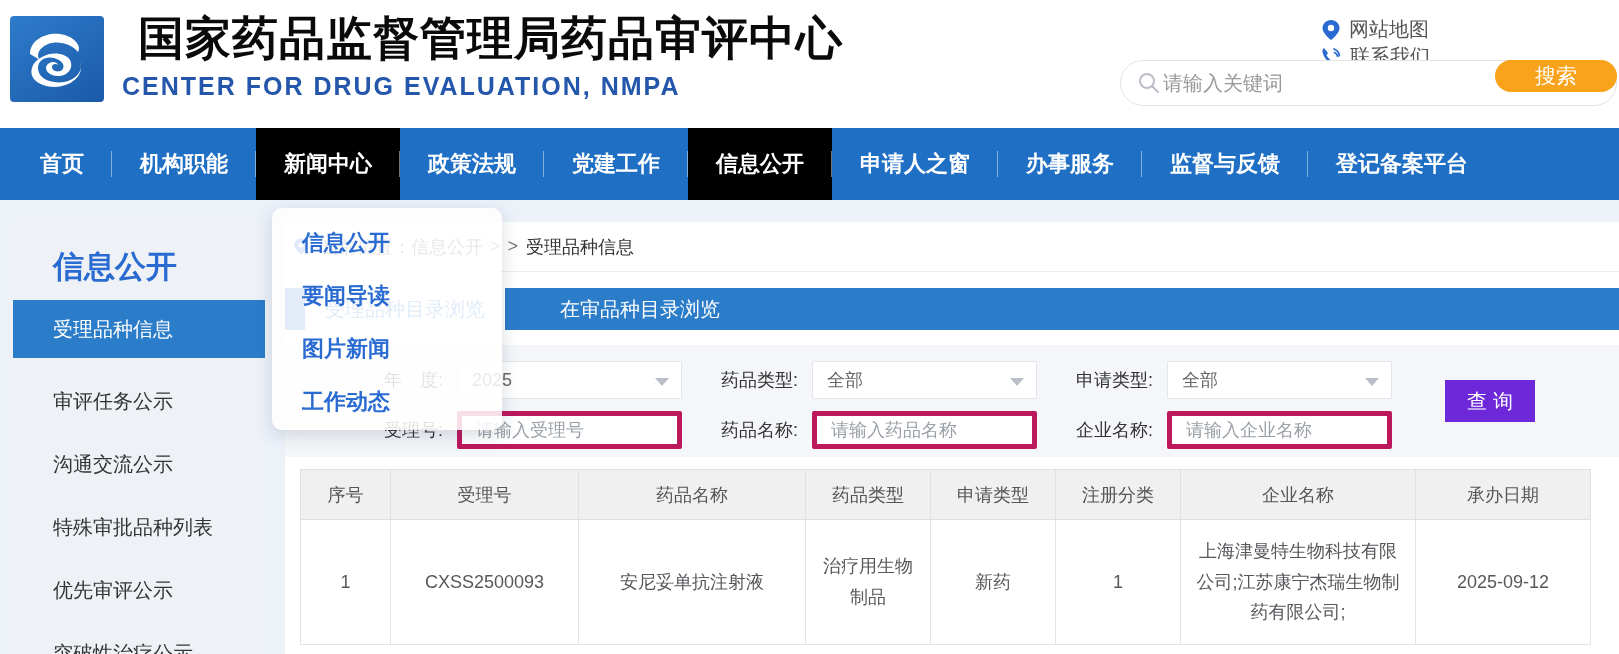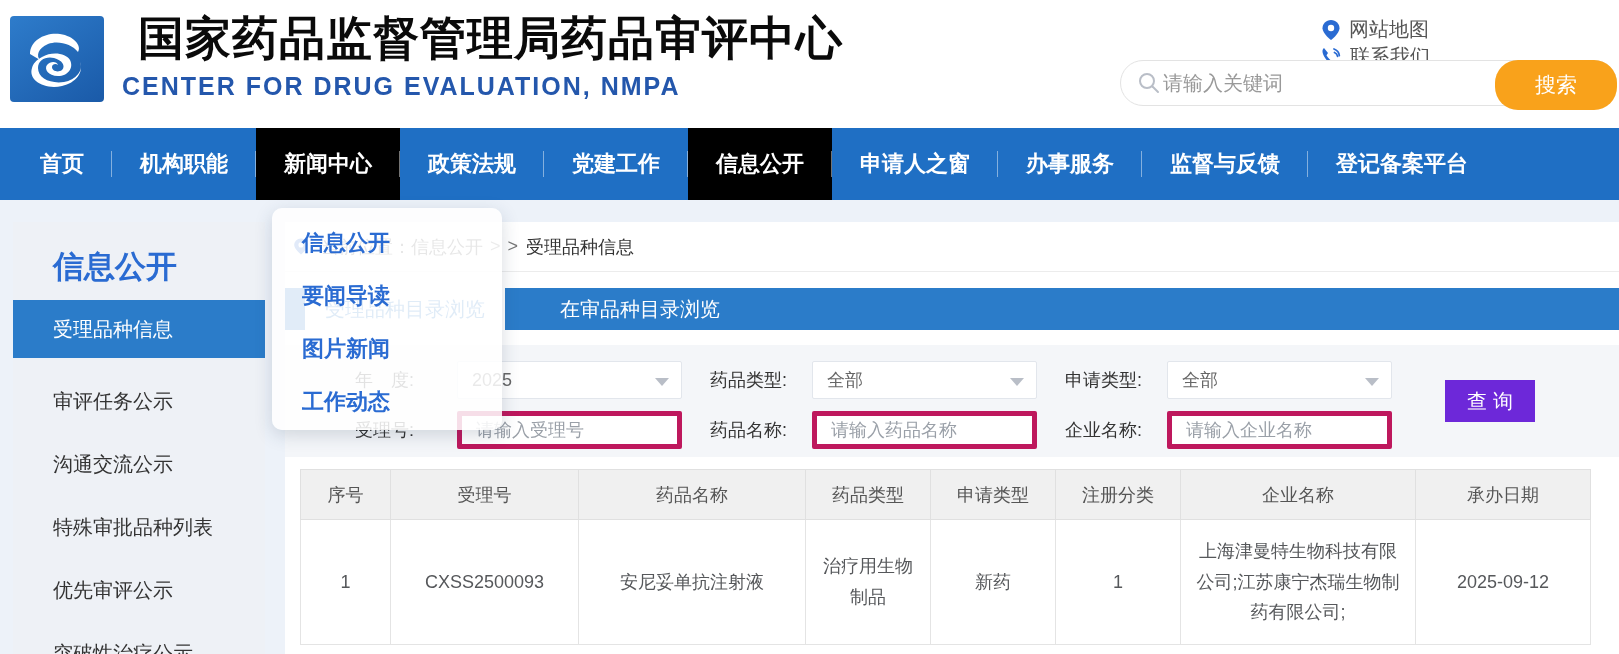--- a/index.html
+++ b/index.html
@@ -14,21 +14,21 @@
   .site-subtitle { position:absolute; left:122px; top:72px; font-size:25px; font-weight:bold; color:#2457ac; letter-spacing:2px; white-space:nowrap; }
   .quicklinks { position:absolute; left:1140px; top:16px; width:470px; display:flex; justify-content:space-between; align-items:center;flex-direction:column; }
   .qlink { display:flex; align-items:center; gap:8px; font-size:20px; color:#555; cursor:pointer; }
   .qlink svg { display:block; }
   .searchbar { position:absolute; left:1120px; top:60px; width:497px; height:46px; }
   .search-input-wrap { position:absolute; inset:0; border:1px solid #e3e3e3; border-radius:23px; background:#fff;
                        display:flex; align-items:center; padding-left:16px; }
   .search-input { border:none; outline:none; flex:1; font-size:20px; color:#14532d; margin-left:2px; background:transparent;
                   font-family:"Liberation Sans","DejaVu Sans",sans-serif; }
   .search-input::placeholder { color:#999; }
-  .search-btn { position:absolute; right:0; top:0; width:122px; height:50px; border:none; border-radius:23px;
+  .search-btn { position:absolute; right:0; top:0; width:122px; height:32px; border:none; border-radius:23px;
                 background:#f9a21b; color:#fff; font-size:21px; cursor:pointer; font-family:inherit; }
 
   
   .nav { position:absolute; top:128px; left:0; width:1619px; height:72px; background:#1f6fc4;
          display:flex; align-items:stretch; padding-left:12px; }
   .nav-item { position:relative; display:flex; align-items:center; padding:0 28px; color:#fff;
               font-size:22px; font-weight:bold; cursor:pointer; white-space:nowrap; }
   .nav-item:not(:last-child)::after { content:""; position:absolute; right:0; top:23px; height:26px; width:1px; background:rgba(255,255,255,.45); }
   .nav-item.hl { background:#000000; }
 
@@ -52,21 +52,21 @@
 
   .tabbar { margin-top:16px; height:42px; background:#2b7cc9; display:flex; align-items:stretch; }
   .tab-lead { width:20px; }
   .tab { display:flex; align-items:center; justify-content:center; font-size:20px; cursor:pointer; }
   .tab.active { width:200px; background:#fff; color:#2878c8; }
   .tab.inactive { width:270px; color:#fff; }
 
   .filterpanel { position:relative; margin-top:15px; height:112px; background:#f4f6f9; padding-top:16px; }
   .frow { display:flex; align-items:center; height:38px; margin-bottom:12px; padding-left:70px; }
   .fgroup { display:flex; align-items:center; margin-right:28px; }
-  .flabel { width:88px; text-align:left; font-size:18px; color:#333; margin-right:14px; white-space:nowrap; }
+  .flabel { width:88px; text-align:right; font-size:18px; color:#333; margin-right:14px; white-space:nowrap; }
   .fcontrol { position:relative; width:225px; height:38px; background:#fff; border:1px solid #e2e6ec; border-radius:2px;
               display:flex; align-items:center; padding:0 14px; font-size:18px; color:#666; cursor:pointer; }
   .fcontrol .caret { position:absolute; right:12px; top:16px; width:0; height:0;
                      border-left:7px solid transparent; border-right:7px solid transparent; border-top:8px solid #b9bec7; }
   .finput { width:225px; height:38px; background:#fff; border:5px solid #be185d; border-radius:2px;
             padding:0 14px; font-size:18px; color:#333; outline:none; font-family:inherit; }
   .finput::placeholder { color:#9aa0a8; }
   .query-btn { position:absolute; left:1160px; top:50%; transform:translateY(-50%); width:90px; height:42px;
                background:#6d28d9; color:#fff; border:none; border-radius:0; font-size:20px;
                letter-spacing:6px; text-indent:6px; cursor:pointer; font-family:inherit; }

